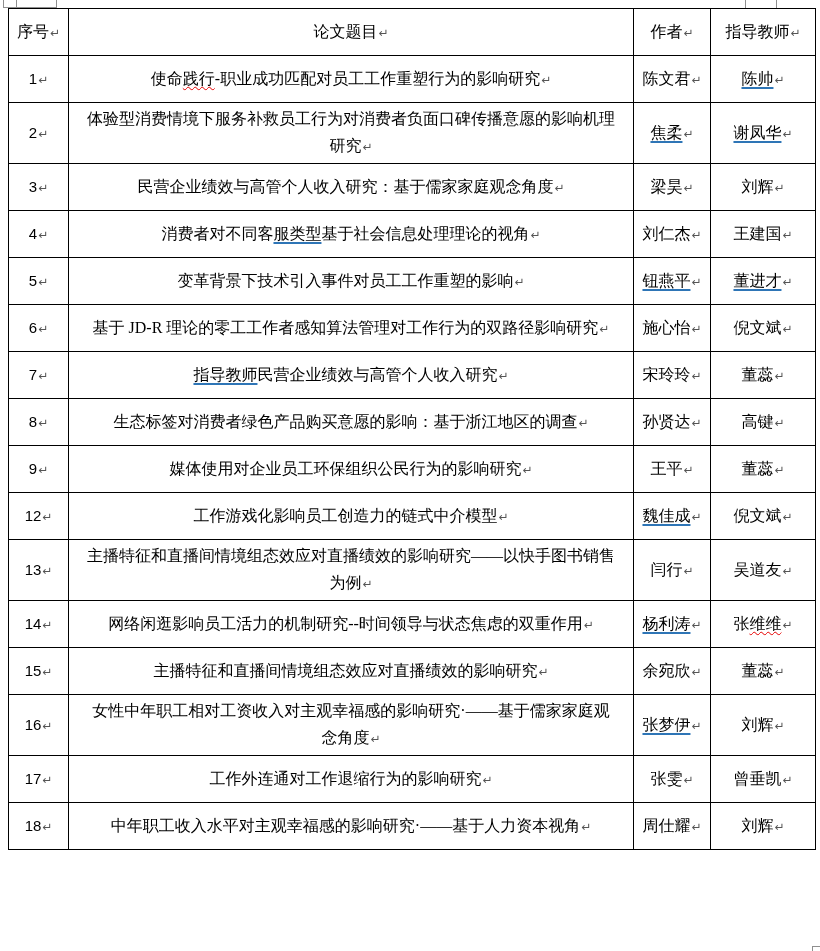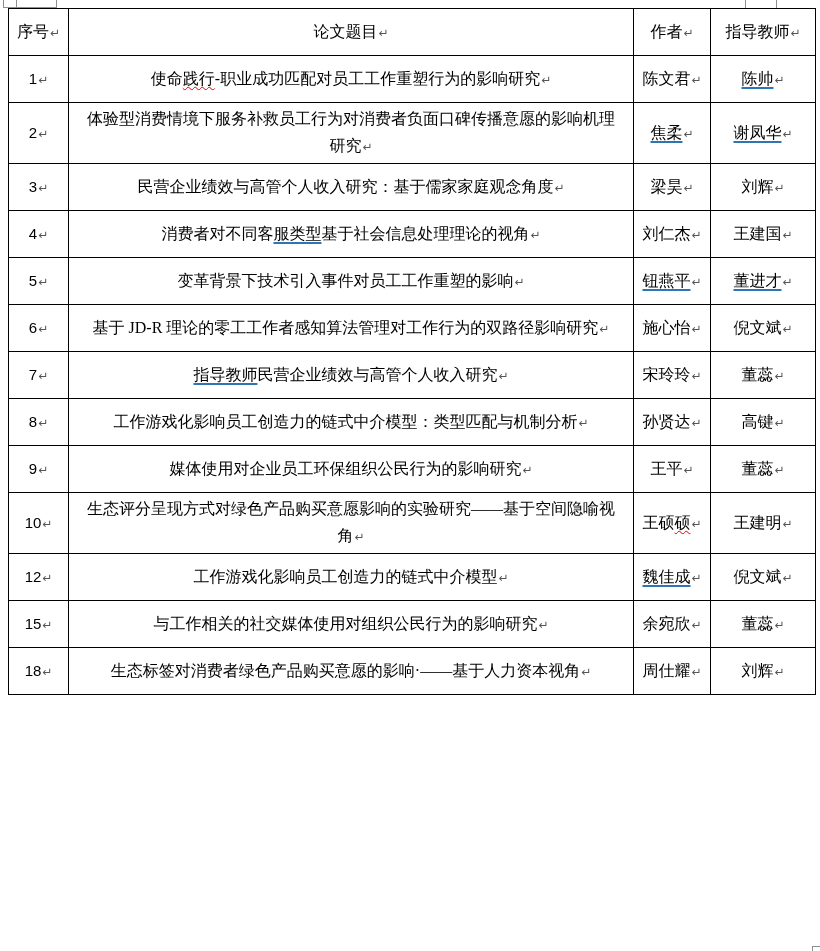--- a/index.html
+++ b/index.html
@@ -128,50 +128,68 @@
     <td class="advisor"><span class="seg">倪文斌</span><span class="mark">↵</span></td>
   </tr>
   <tr>
     <td class="no">7<span class="mark">↵</span></td>
     <td class="title"><span class="seg ul">指导教师</span><span class="seg">民营企业绩效与高管个人收入研究</span><span class="mark">↵</span></td>
     <td class="author"><span class="seg">宋玲玲</span><span class="mark">↵</span></td>
     <td class="advisor"><span class="seg">董蕊</span><span class="mark">↵</span></td>
   </tr>
   <tr>
     <td class="no">8<span class="mark">↵</span></td>
-    <td class="title"><span class="seg">工作游戏化影响员工创造力的链式中介模型：类型匹配与机制分析</span><span class="mark">↵</span></td>
+    <td class="title"><span class="seg">生态标签对消费者绿色产品购买意愿的影响：基于浙江地区的调查</span><span class="mark">↵</span></td>
     <td class="author"><span class="seg">孙贤达</span><span class="mark">↵</span></td>
     <td class="advisor"><span class="seg">高键</span><span class="mark">↵</span></td>
   </tr>
   <tr>
     <td class="no">9<span class="mark">↵</span></td>
     <td class="title"><span class="seg">媒体使用对企业员工环保组织公民行为的影响研究</span><span class="mark">↵</span></td>
     <td class="author"><span class="seg">王平</span><span class="mark">↵</span></td>
     <td class="advisor"><span class="seg">董蕊</span><span class="mark">↵</span></td>
   </tr>
   <tr>
-    <td class="no">10<span class="mark">↵</span></td>
-    <td class="title"><span class="seg">生态评分呈现方式对绿色产品购买意愿影响的实验研究——基于空间隐喻视角</span><span class="mark">↵</span></td>
-    <td class="author"><span class="seg">王硕</span><span class="seg sq">硕</span><span class="mark">↵</span></td>
-    <td class="advisor"><span class="seg">王建明</span><span class="mark">↵</span></td>
-  </tr>
-  <tr>
     <td class="no">12<span class="mark">↵</span></td>
     <td class="title"><span class="seg">工作游戏化影响员工创造力的链式中介模型</span><span class="mark">↵</span></td>
     <td class="author"><span class="seg ul">魏佳成</span><span class="mark">↵</span></td>
     <td class="advisor"><span class="seg">倪文斌</span><span class="mark">↵</span></td>
   </tr>
   <tr>
+    <td class="no">13<span class="mark">↵</span></td>
+    <td class="title"><span class="seg">主播特征和直播间情境组态效应对直播绩效的影响研究——以快手图书销售为例</span><span class="mark">↵</span></td>
+    <td class="author"><span class="seg">闫行</span><span class="mark">↵</span></td>
+    <td class="advisor"><span class="seg">吴道友</span><span class="mark">↵</span></td>
+  </tr>
+  <tr>
+    <td class="no">14<span class="mark">↵</span></td>
+    <td class="title"><span class="seg">网络闲逛影响员工活力的机制研究--时间领导与状态焦虑的双重作用</span><span class="mark">↵</span></td>
+    <td class="author"><span class="seg ul">杨利涛</span><span class="mark">↵</span></td>
+    <td class="advisor"><span class="seg">张</span><span class="seg sq">维维</span><span class="mark">↵</span></td>
+  </tr>
+  <tr>
     <td class="no">15<span class="mark">↵</span></td>
-    <td class="title"><span class="seg">与工作相关的社交媒体使用对组织公民行为的影响研究</span><span class="mark">↵</span></td>
+    <td class="title"><span class="seg">主播特征和直播间情境组态效应对直播绩效的影响研究</span><span class="mark">↵</span></td>
     <td class="author"><span class="seg">余宛欣</span><span class="mark">↵</span></td>
     <td class="advisor"><span class="seg">董蕊</span><span class="mark">↵</span></td>
   </tr>
   <tr>
+    <td class="no">16<span class="mark">↵</span></td>
+    <td class="title"><span class="seg">女性中年职工相对工资收入对主观幸福感的影响研究·——基于儒家家庭观念角度</span><span class="mark">↵</span></td>
+    <td class="author"><span class="seg ul">张梦伊</span><span class="mark">↵</span></td>
+    <td class="advisor"><span class="seg">刘辉</span><span class="mark">↵</span></td>
+  </tr>
+  <tr>
+    <td class="no">17<span class="mark">↵</span></td>
+    <td class="title"><span class="seg">工作外连通对工作退缩行为的影响研究</span><span class="mark">↵</span></td>
+    <td class="author"><span class="seg">张雯</span><span class="mark">↵</span></td>
+    <td class="advisor"><span class="seg">曾垂凯</span><span class="mark">↵</span></td>
+  </tr>
+  <tr>
     <td class="no">18<span class="mark">↵</span></td>
-    <td class="title"><span class="seg">生态标签对消费者绿色产品购买意愿的影响·——基于人力资本视角</span><span class="mark">↵</span></td>
+    <td class="title"><span class="seg">中年职工收入水平对主观幸福感的影响研究·——基于人力资本视角</span><span class="mark">↵</span></td>
     <td class="author"><span class="seg">周仕耀</span><span class="mark">↵</span></td>
     <td class="advisor"><span class="seg">刘辉</span><span class="mark">↵</span></td>
   </tr>
       </tbody>
   </table>
 
 </div>
 
 </body></html>

